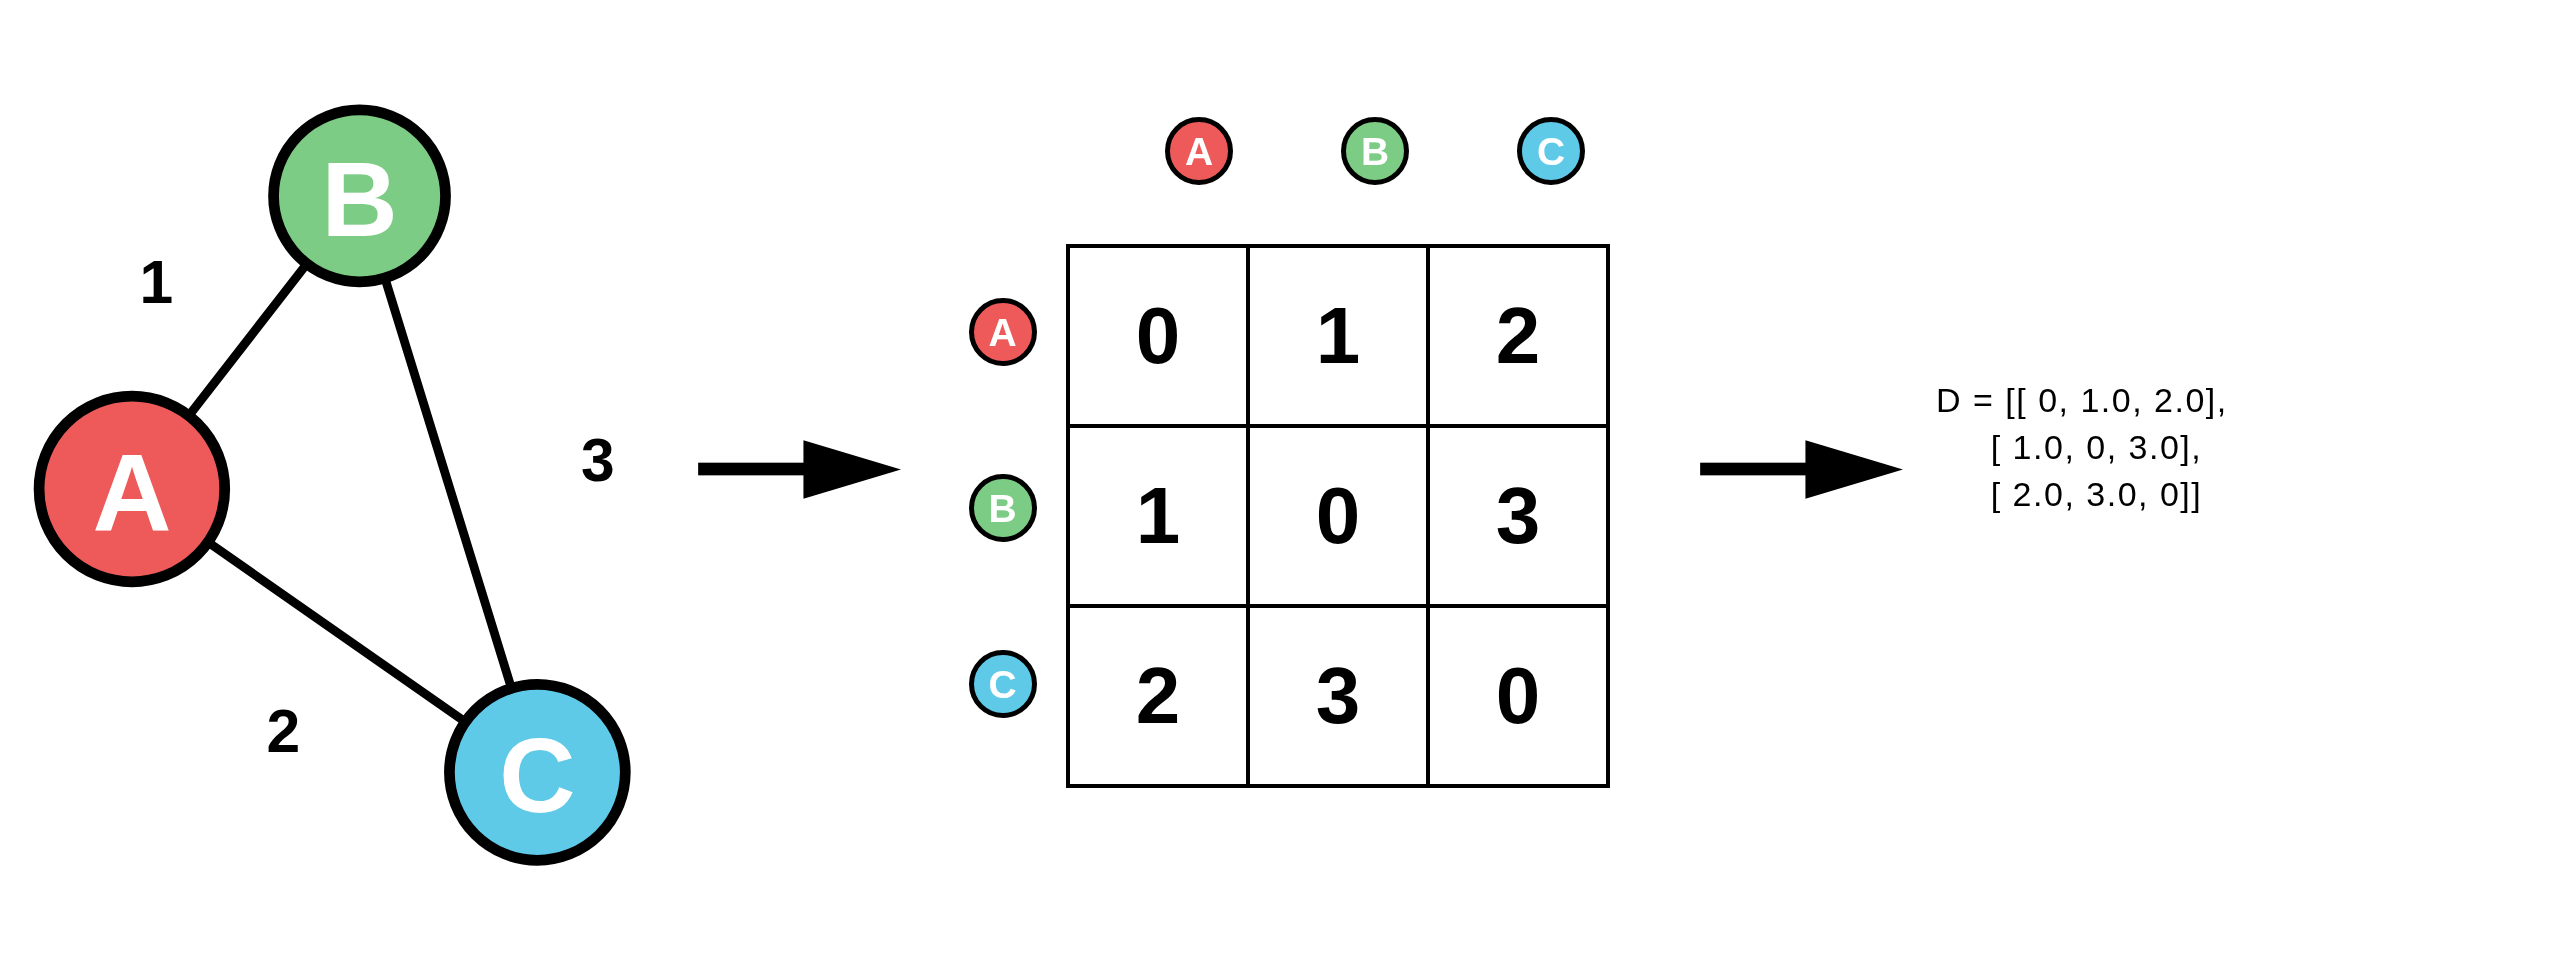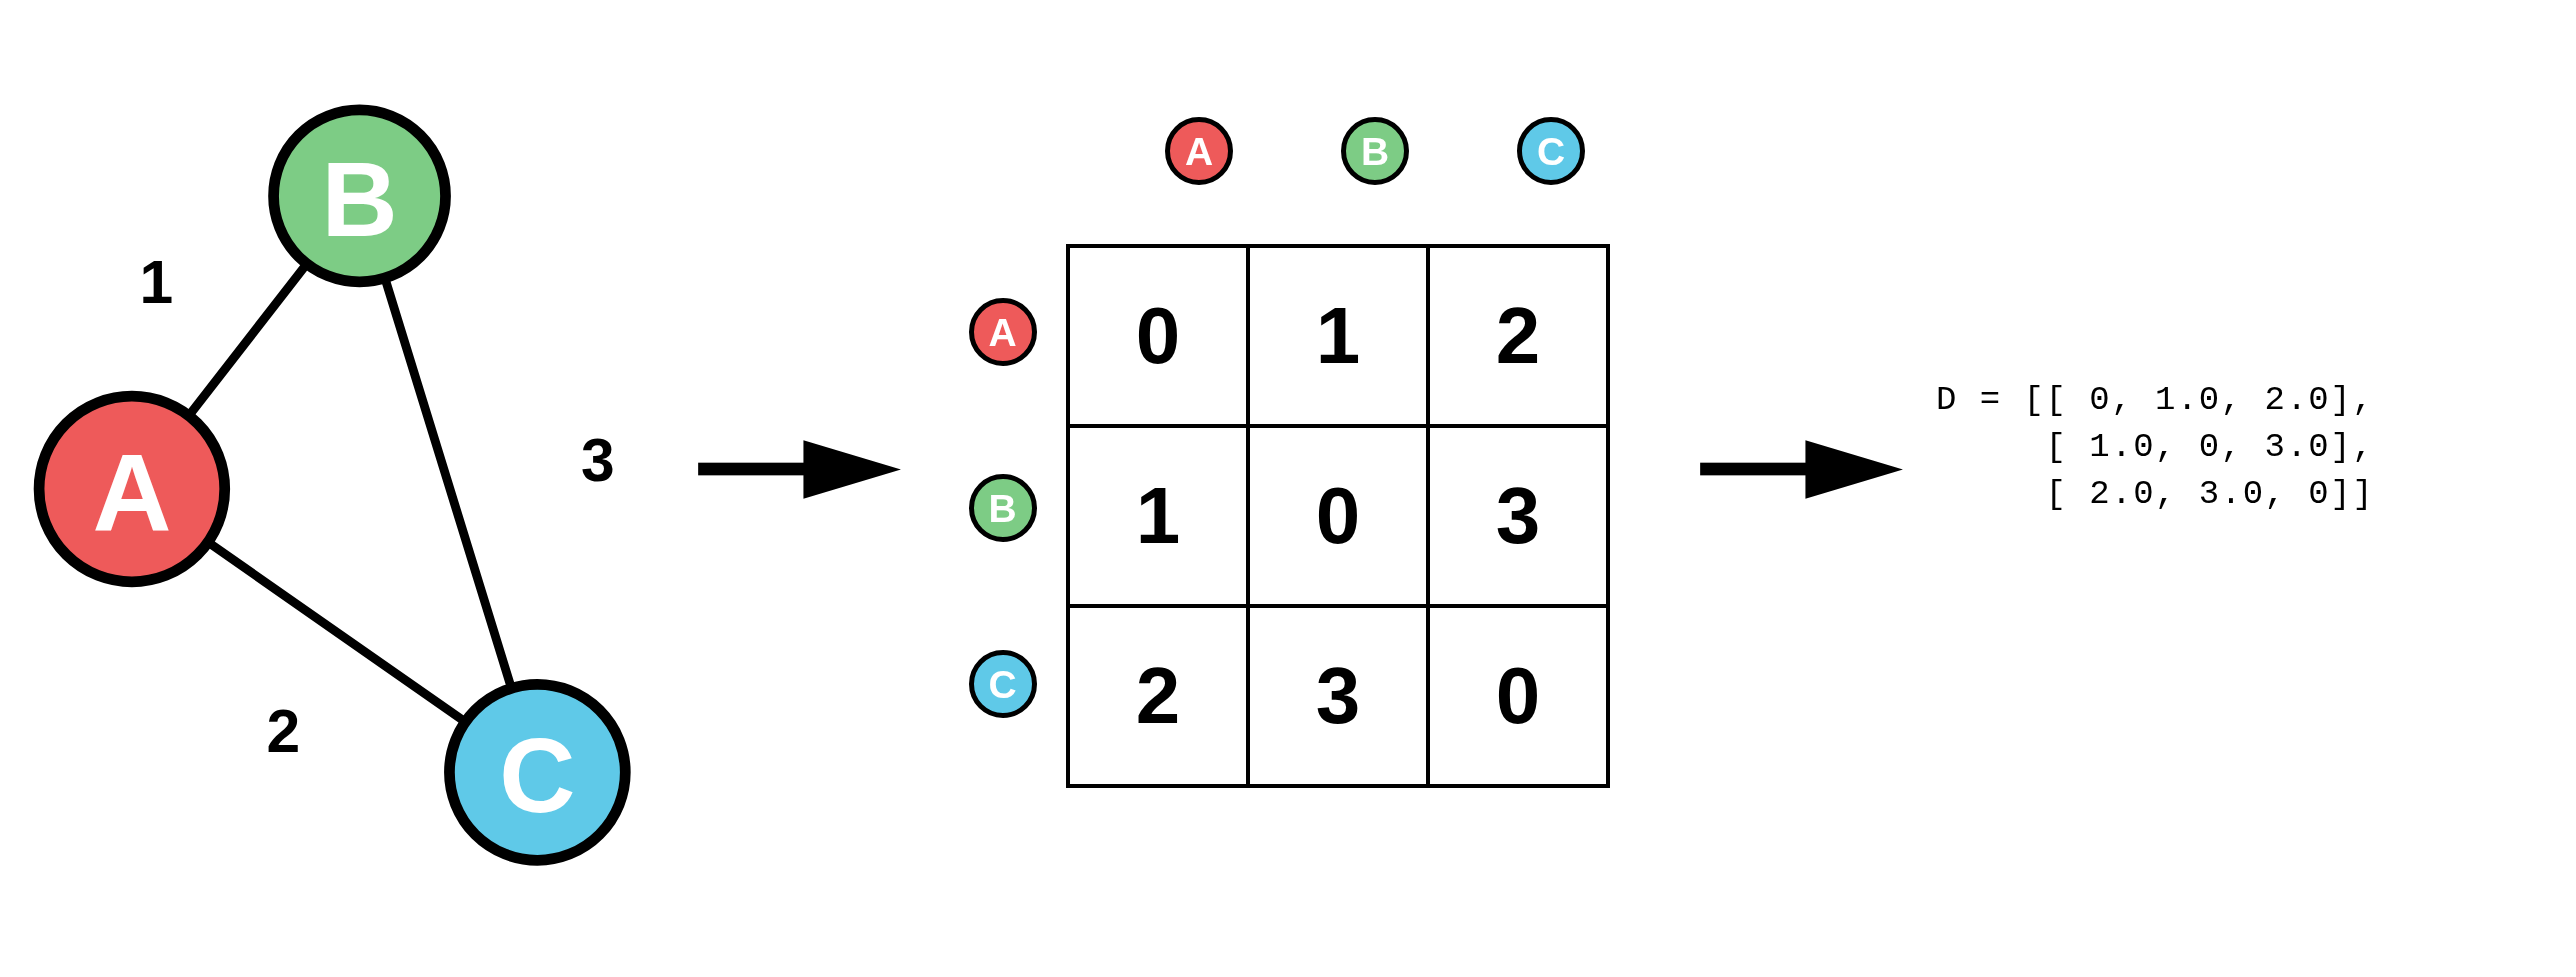--- a/index.html
+++ b/index.html
@@ -138,21 +138,21 @@
   }
 
   
   #code-panel {
     position: absolute;
     left: 1936px;
     top: 377px;
     width: 626px;
   }
   #code-block {
-    font-family: Liberation Mono, monospace;
+    font-family: Liberation Sans, sans-serif;
     font-size: 34px;
     line-height: 1.38;
     color: #000000;
     white-space: pre;
     margin: 0;
     letter-spacing: 1.5px;
   }
 </style>
 </head>
 <body>

